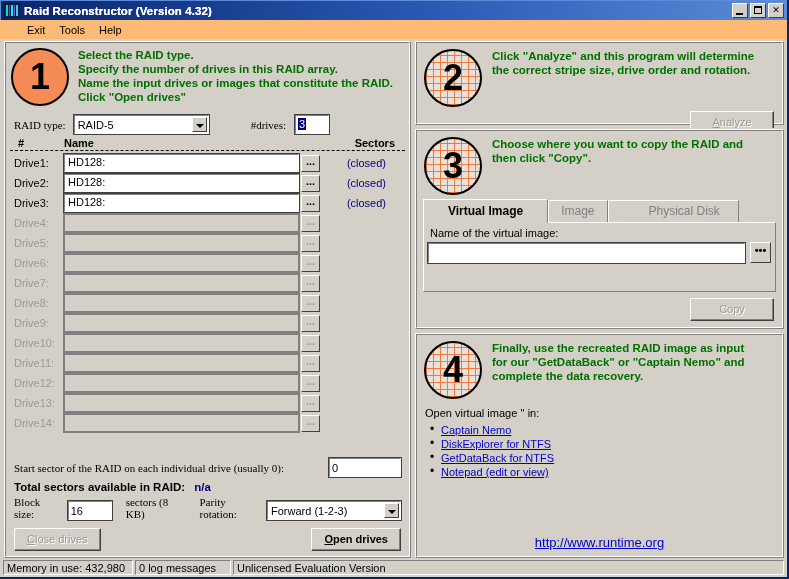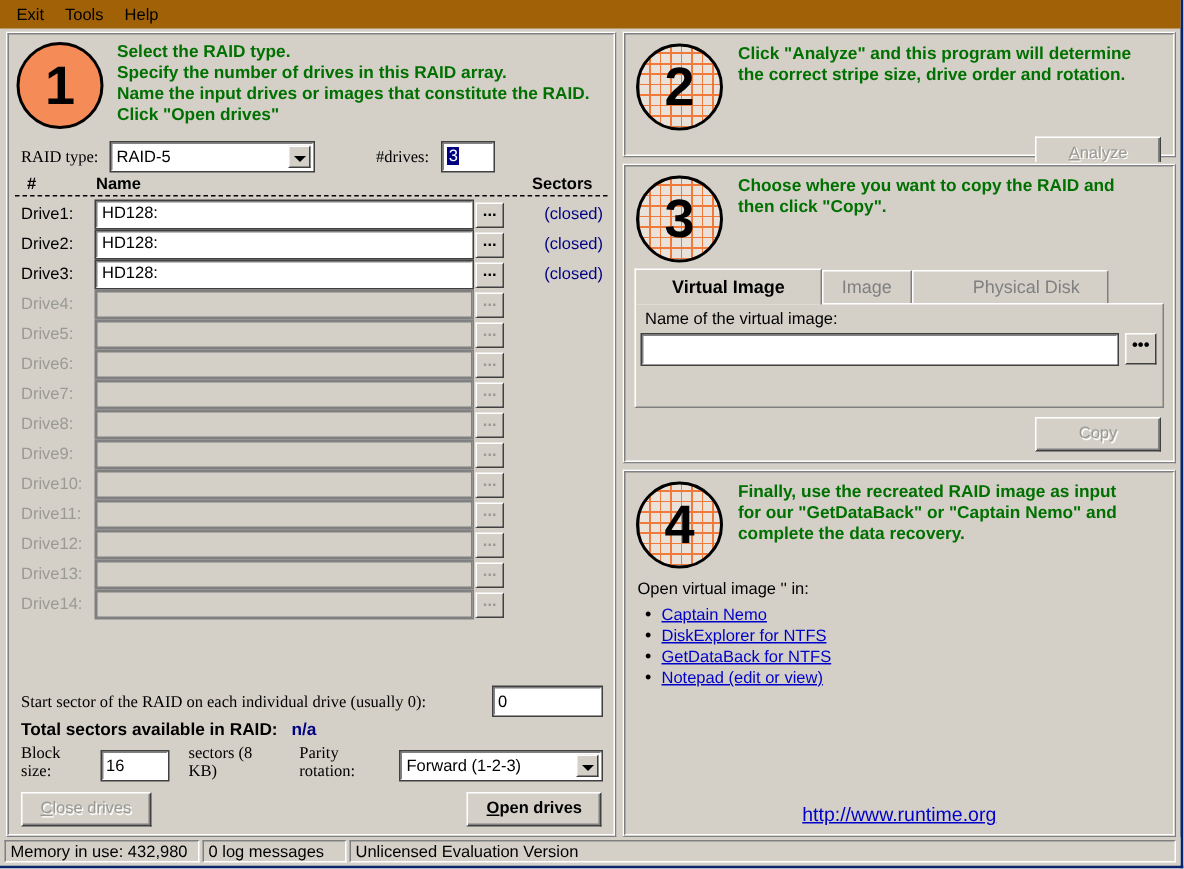--- a/index.html
+++ b/index.html
@@ -66,23 +66,23 @@
     position: absolute; left: 3px; bottom: 2px;
     width: 7px; height: 2px; background: #000;
   }
   .wbtn .max-glyph {
     position: absolute; left: 3px; top: 2px;
     width: 8px; height: 8px; border: 1px solid #000; border-top-width: 2px;
   }
   
   .menubar {
     height: 19px;
-    background: #a16207;
+    background: #fdba74;
     display: flex; align-items: center;
-    padding-left: 4px;
+    padding-left: 20px;
     flex: 0 0 auto;
     font-size: 11px;
   }
   .menu-item {
     padding: 2px 7px;
     color: #000;
     cursor: default;
   }
   
   .content {
@@ -193,21 +193,21 @@
     font-weight: bold; font-size: 11px;
     padding: 0 6px 1px 8px;
     border-bottom: 1px dashed #000;
     margin: 0 4px;
   }
   .hdr-num { width: 46px; }
   .hdr-name { flex: 1; }
   .hdr-sectors { width: 70px; text-align: right; padding-right: 4px;}
 
   .drives {
-    padding: 2px 3px 0 8px;
+    padding: 2px 19px 0 8px;
     display: flex; flex-direction: column;
   }
   .drive-row {
     display: flex; align-items: center;
     height: 20px;
   }
   .drive-lbl { width: 50px; font-size: 11px; color: #000; }
   .drive-lbl.dis { color: #9a9a94; }
   .drive-inp {
     flex: 1;
@@ -335,20 +335,39 @@
     padding: 1px 4px 0 3px;
     display:flex; align-items:center;
   }
   .stat.grow { flex: 1; }
 </style>
 </head>
 <body>
 
 <div class="window">
 
+  <div class="titlebar">
+    <div class="app-icon">
+      <i style="background:#00d8f0"></i>
+        <i style="background:#2060d8"></i>
+        <i style="background:#20e8f8"></i>
+        <i style="background:#6a5ae0"></i>
+        <i style="background:#40c8f0"></i>
+    </div>
+    <div class="title-text">Raid Reconstructor (Version 4.32)</div>
+    <div class="wbtns">
+      <div class="wbtn">
+          <span class="min-glyph"></span>
+        </div>
+      <div class="wbtn">
+          <span class="max-glyph"></span>
+        </div>
+      <div class="wbtn">✕</div>
+    </div>
+  </div>
 
   <div class="menubar">
     <div class="menu-item">Exit</div>
     <div class="menu-item">Tools</div>
     <div class="menu-item">Help</div>
   </div>
 
   <div class="content">
 
     <div class="col-left">

